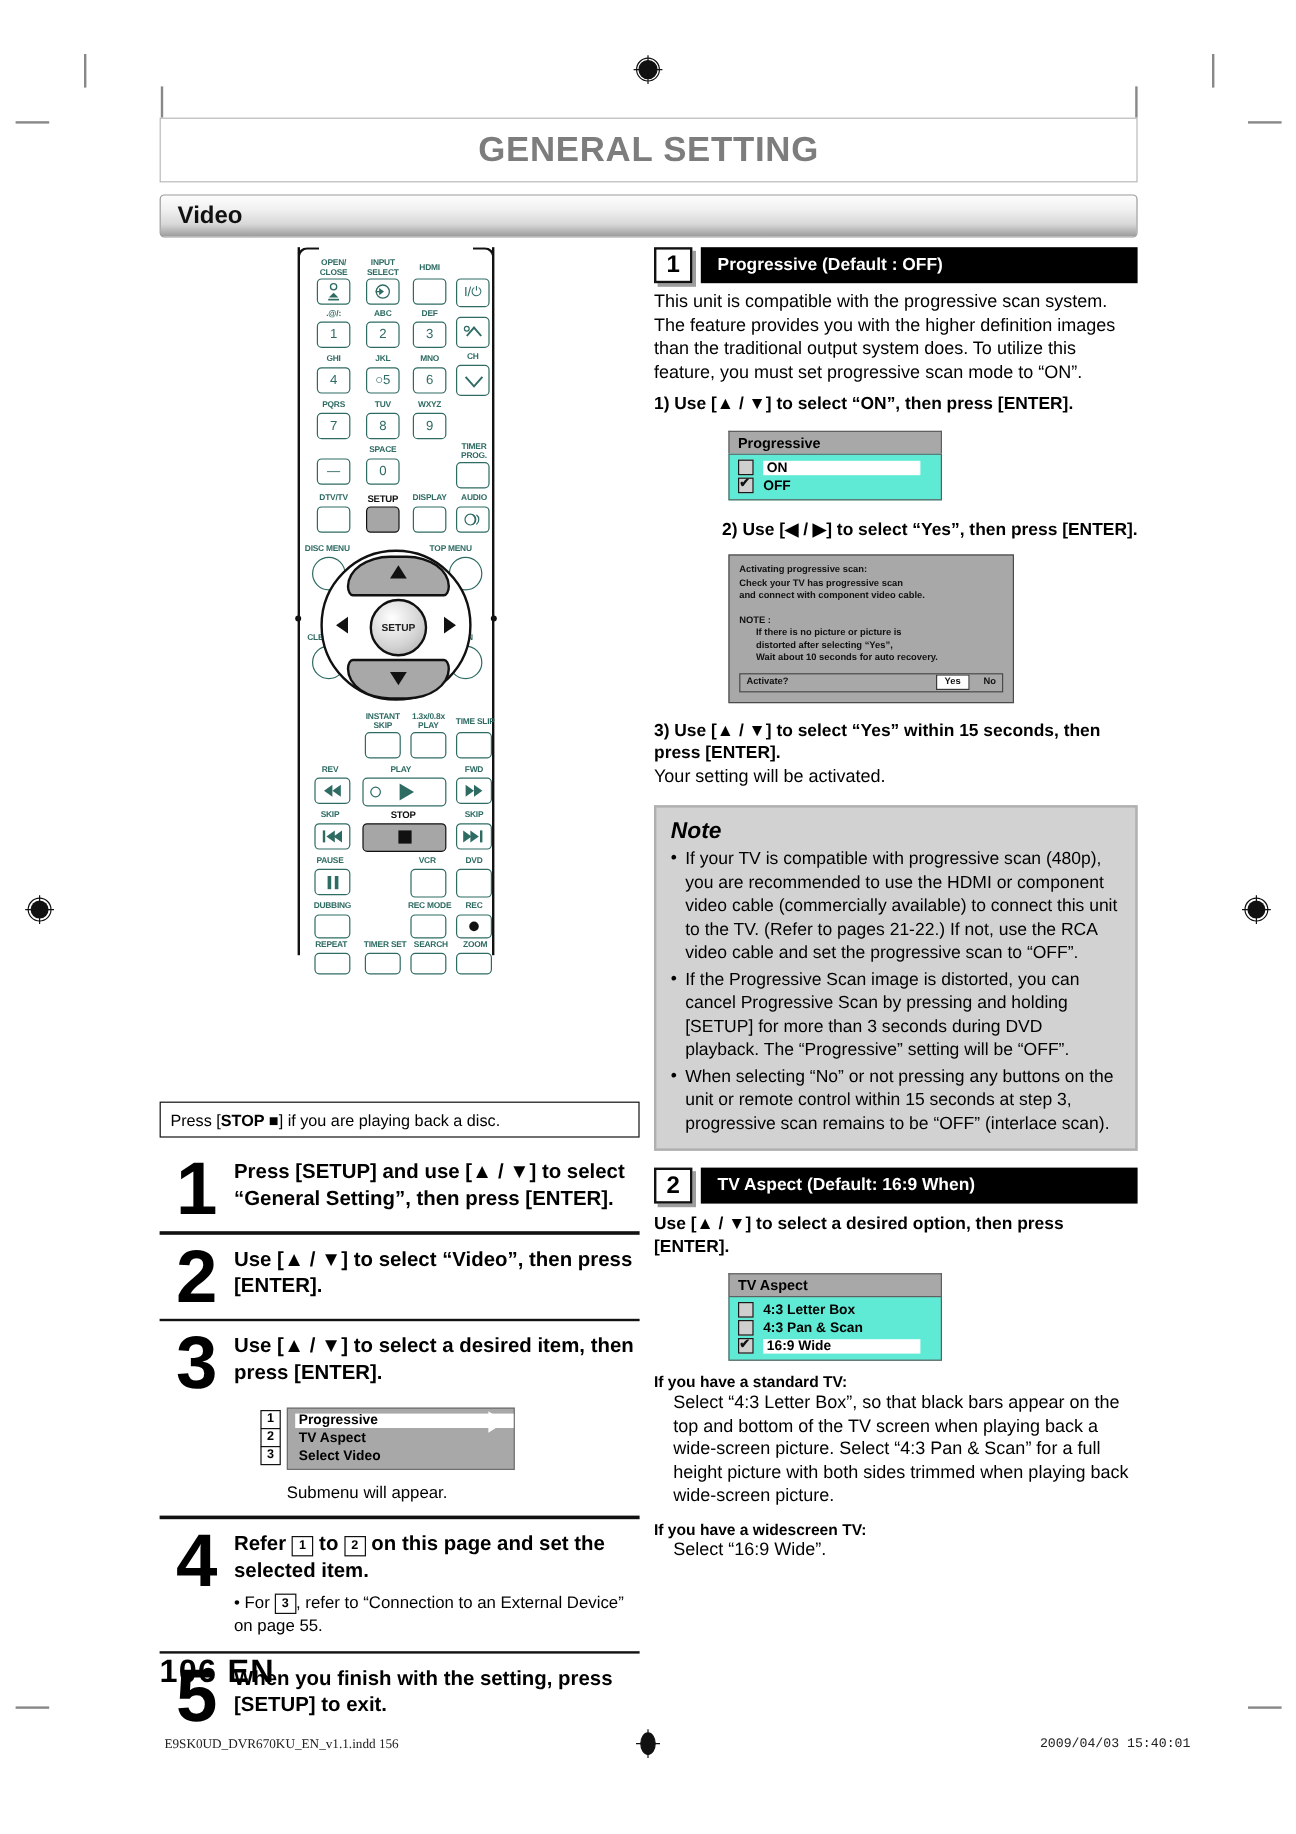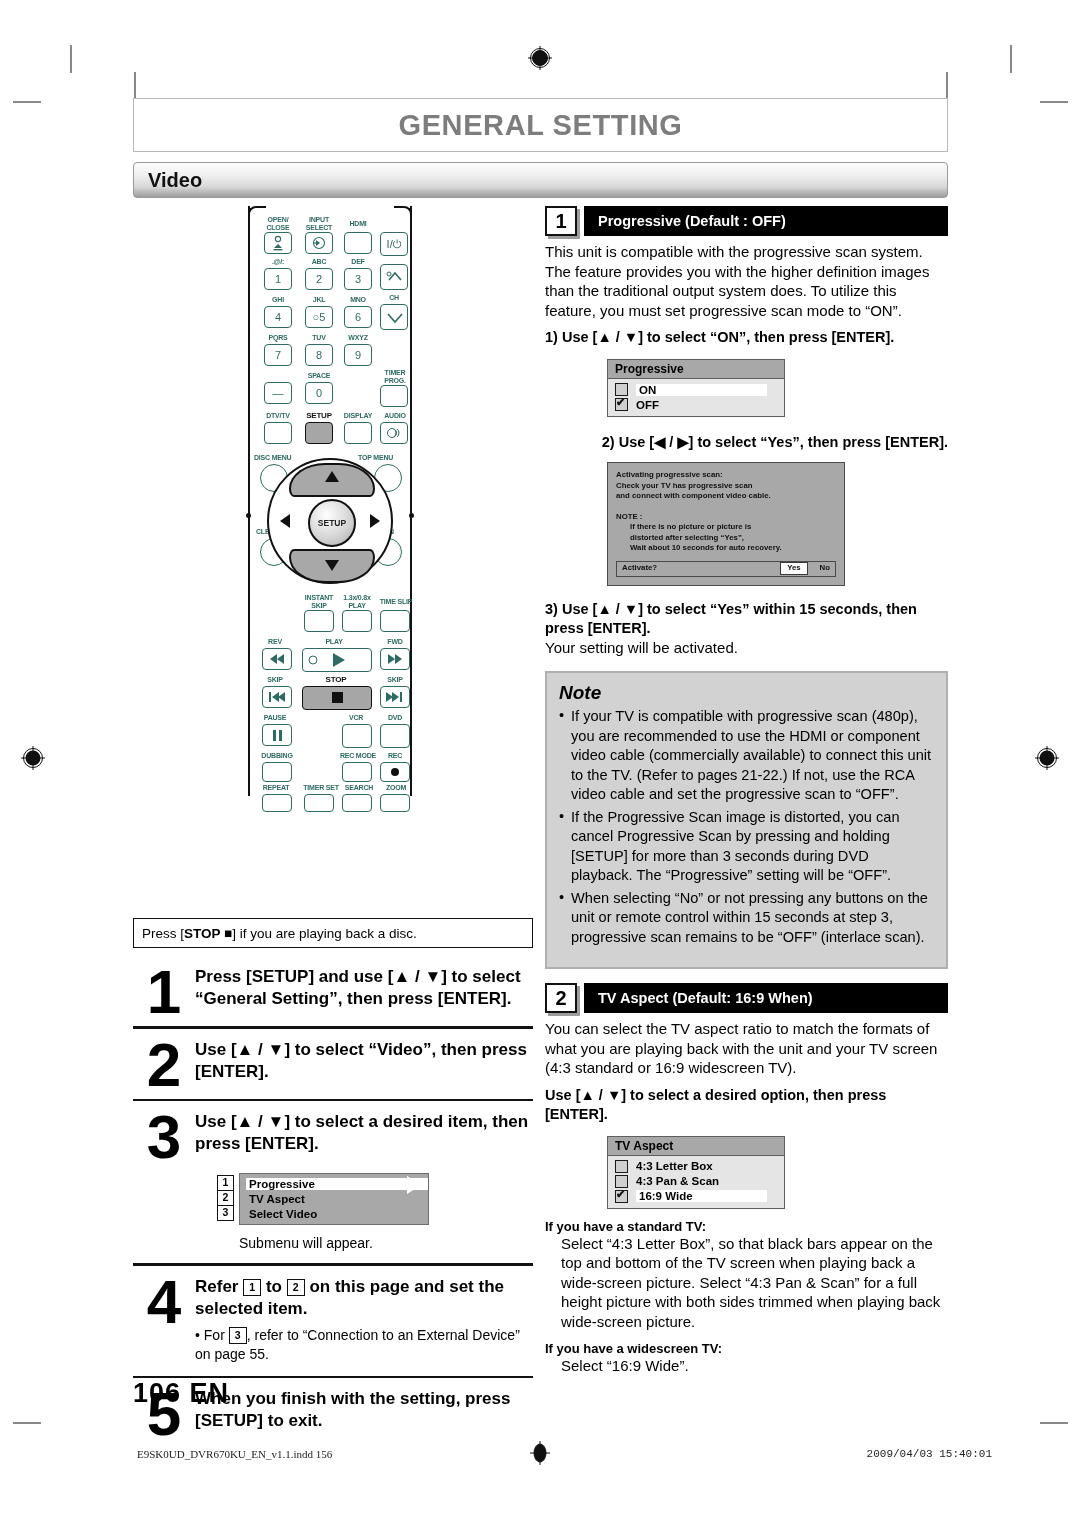--- a/index.html
+++ b/index.html
@@ -110,21 +110,21 @@
             font-size:20px; font-weight:bold; text-align:center; line-height:27px;
             box-shadow:3px 3px 0 #9d9d9d; flex:none; box-sizing:border-box; }
   .sec-bar{ flex:1; background:#000; color:#fff; font-size:14.5px; font-weight:bold;
             display:flex; align-items:center; padding-left:14px; margin-left:7px; }
   .para{ font-size:15px; line-height:19.5px; }
   .bold-line{ font-size:14.5px; font-weight:bold; line-height:19px; margin-top:8px; }
 
   .osd-right{ position:relative; margin:12px 0 0 62px; width:178px; }
   .osd-title{ background:#a8a8a8; border:1px solid #5f5f5f; border-bottom:none;
               font-size:12px; font-weight:bold; padding:2px 0 2px 7px; }
-  .osd-body { background:#e5e5e5; border:1px solid #5f5f5f; padding:3px 11px 4px 0; }
+  .osd-body { background:#5eead4; border:1px solid #5f5f5f; padding:3px 11px 4px 0; }
   .osd-opt  { display:flex; align-items:center; height:15px; font-size:11.5px;
               font-weight:bold; padding-left:7px; }
   .chk{ width:11px;height:11px; border:1.4px solid #1a1a1a; background:#cfcfcf;
         margin-right:8px; flex:none; position:relative; }
   .chk.on:after{ content:"✔"; position:absolute; left:0px; top:-3px;
                  font-size:11px; color:#111; }
   .osd-opt .lab{ flex:1; }
   .osd-opt.sel .lab{ background:#fff; padding-left:3px; margin-right:6px; }
 
   
@@ -133,21 +133,21 @@
         font-size:7.8px; line-height:10.5px; font-weight:bold; color:#111; }
   .dlg .gap{ height:10px; }
   .dlg .ind{ padding-left:14px; }
   .dlg-foot{ margin-top:7px; border:1.2px solid #4a4a4a; background:#a8a8a8;
              display:flex; align-items:center; height:14px; padding:0 5px; }
   .dlg-foot .q{ flex:1; }
   .dlg-foot .yes{ background:#fff; border:1px solid #3a3a3a; padding:0 6px; margin-right:12px; }
 
   
   .notebox{ margin-top:14px; background:#d2d2d2; border:2px solid #b0b0b0;
-            padding:9px 12px 20px 12px; }
+            padding:9px 12px 10px 12px; }
   .notebox .ttl{ font-size:19px; font-weight:bold; font-style:italic; line-height:22px; }
   .notebox ul{ margin:2px 0 0 0; padding:0; list-style:none; }
   .notebox li{ font-size:14.6px; line-height:19.5px; padding-left:12px; position:relative;
                margin-top:3px; }
   .notebox li:before{ content:"•"; position:absolute; left:0; top:-1px; }
 
   .sub-bold{ font-size:13px; font-weight:bold; margin-top:10px; }
   .sub-para{ font-size:15px; line-height:19.5px; padding-left:16px; }
 
   
@@ -569,21 +569,20 @@
           <li>When selecting “No” or not pressing any buttons on the unit or remote control within 15 seconds at step 3, progressive scan remains to be “OFF” (interlace scan).</li>
         </ul>
       </div>
     </div>
 
     <div style="margin-top:14px;">
       <div class="sec-head">
         <div class="sec-num">2</div>
         <div class="sec-bar">TV Aspect (Default: 16:9 When)</div>
       </div>
-      <div class="para">You can select the TV aspect ratio to match the formats of what you are playing back with the unit and your TV screen (4:3 standard or 16:9 widescreen TV).</div>
       <div class="bold-line">Use [▲ / ▼] to select a desired option, then press [ENTER].</div>
 
       <div class="osd-right">
         <div class="osd-title">TV Aspect</div>
         <div class="osd-body">
           <div class="osd-opt">
             <span class="chk"></span>
             <span class="lab">4:3 Letter Box</span>
           </div>
           <div class="osd-opt">

